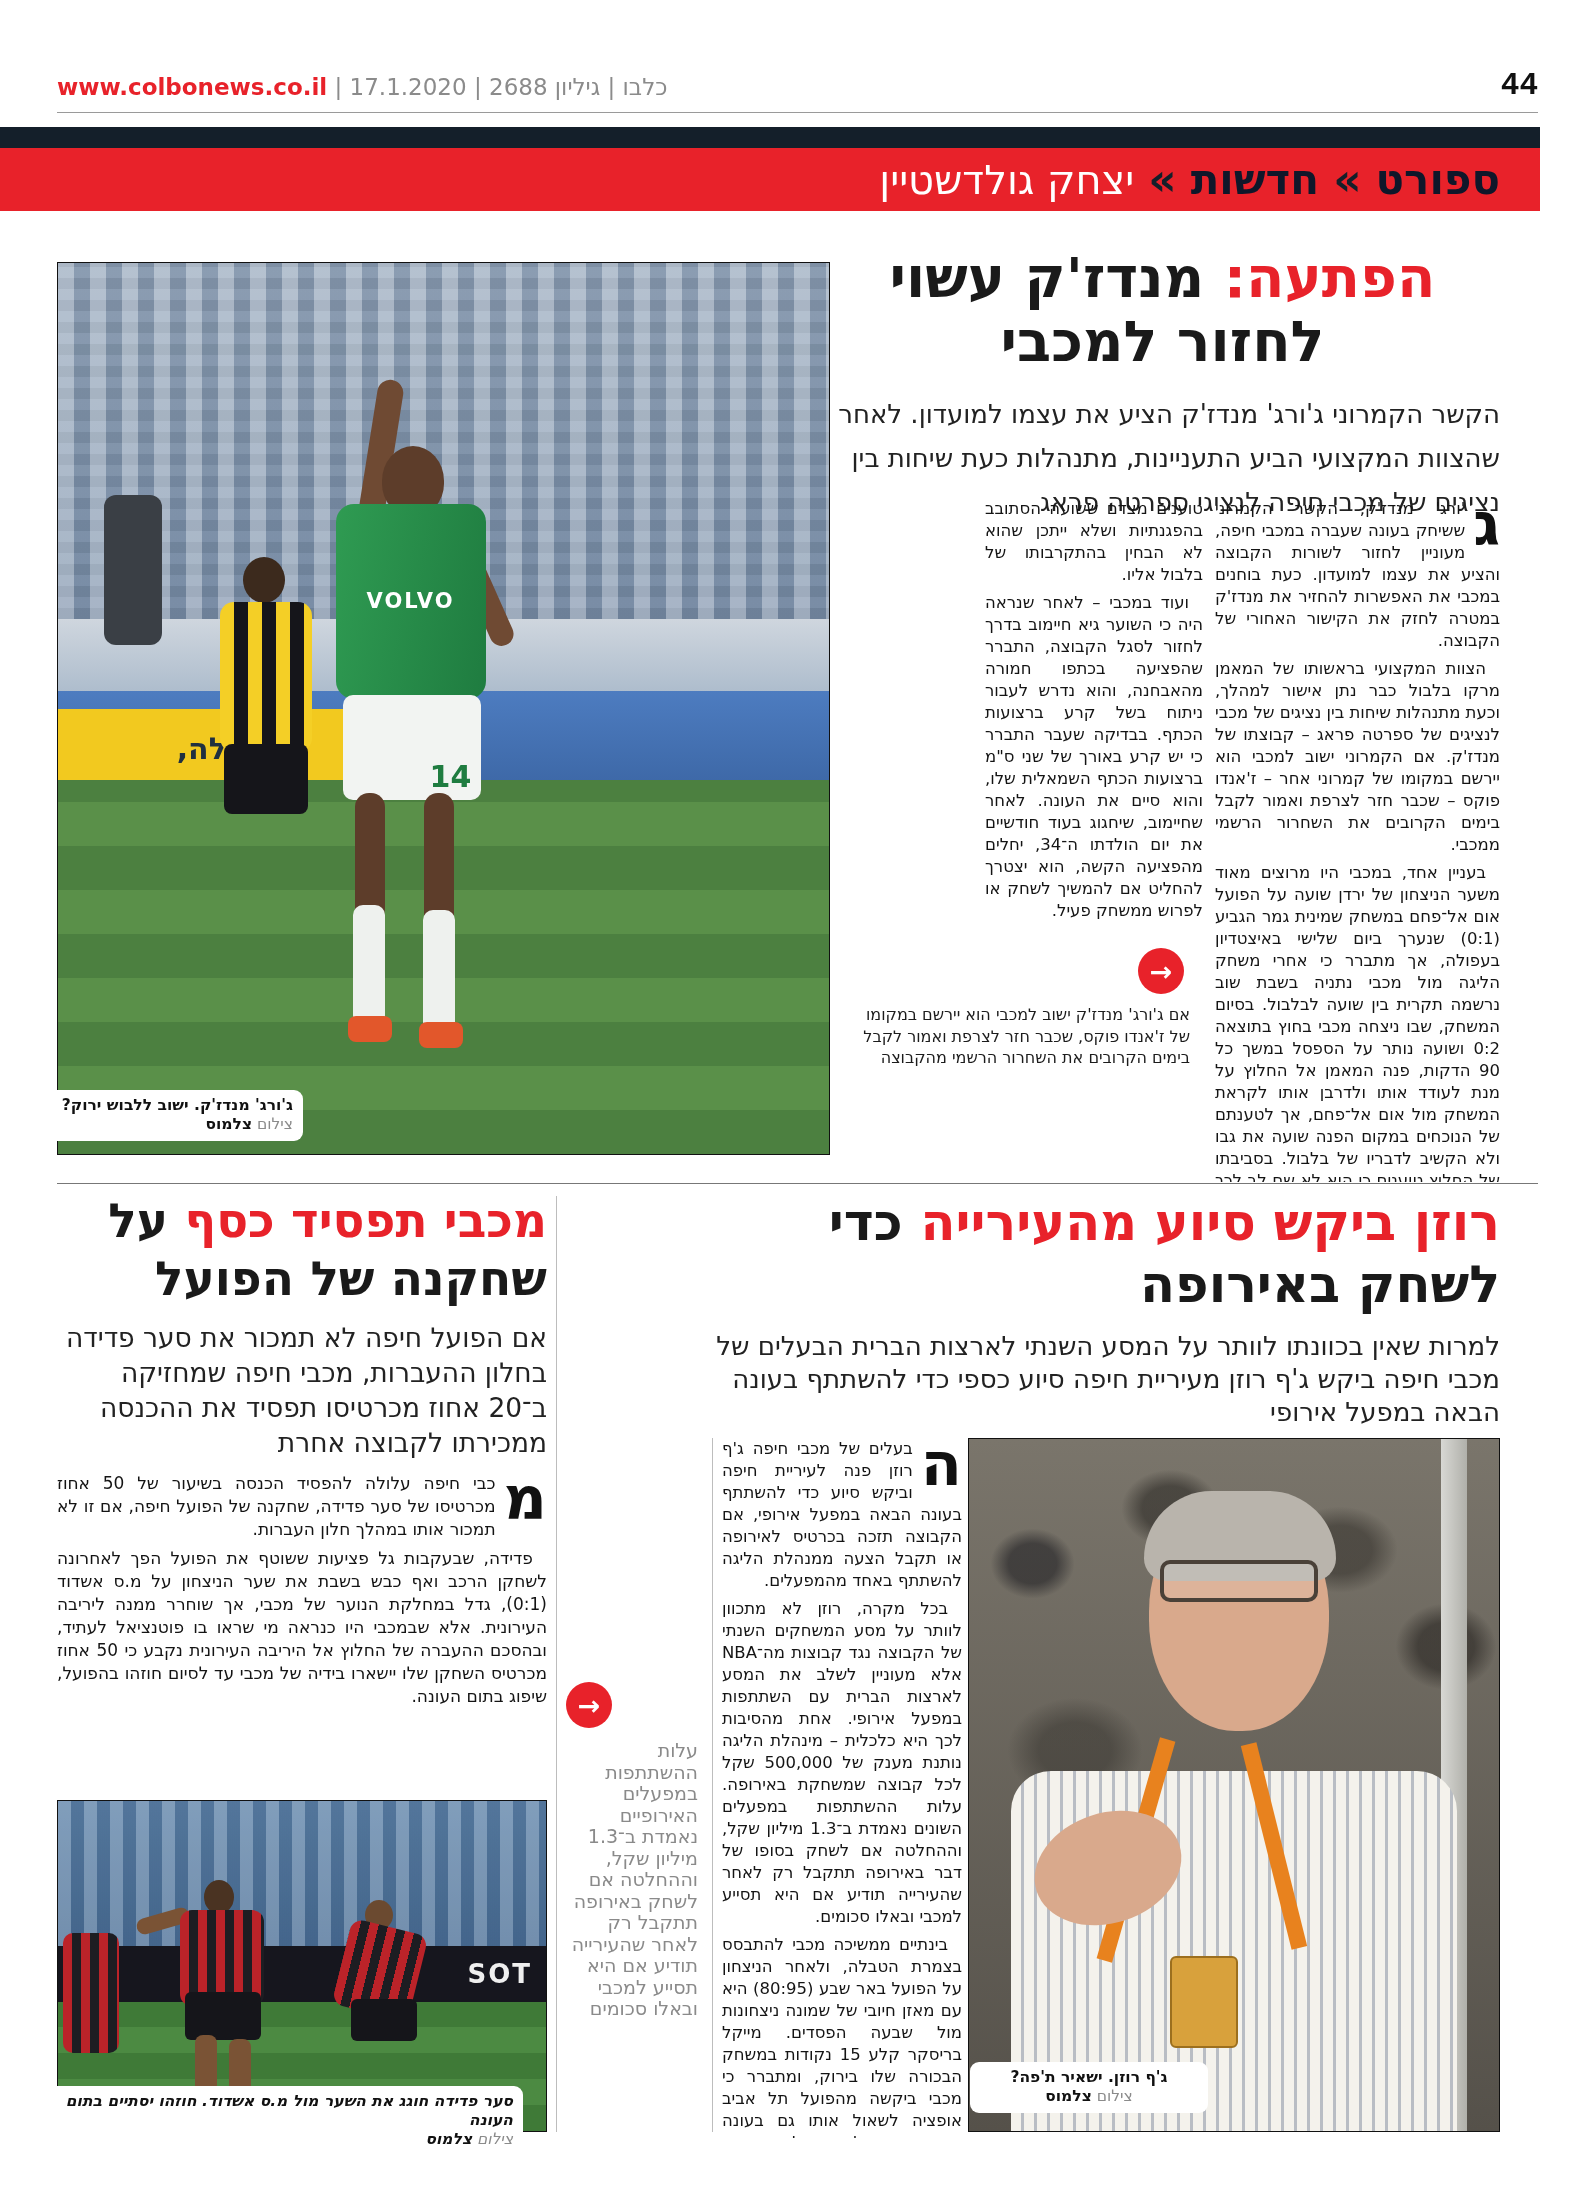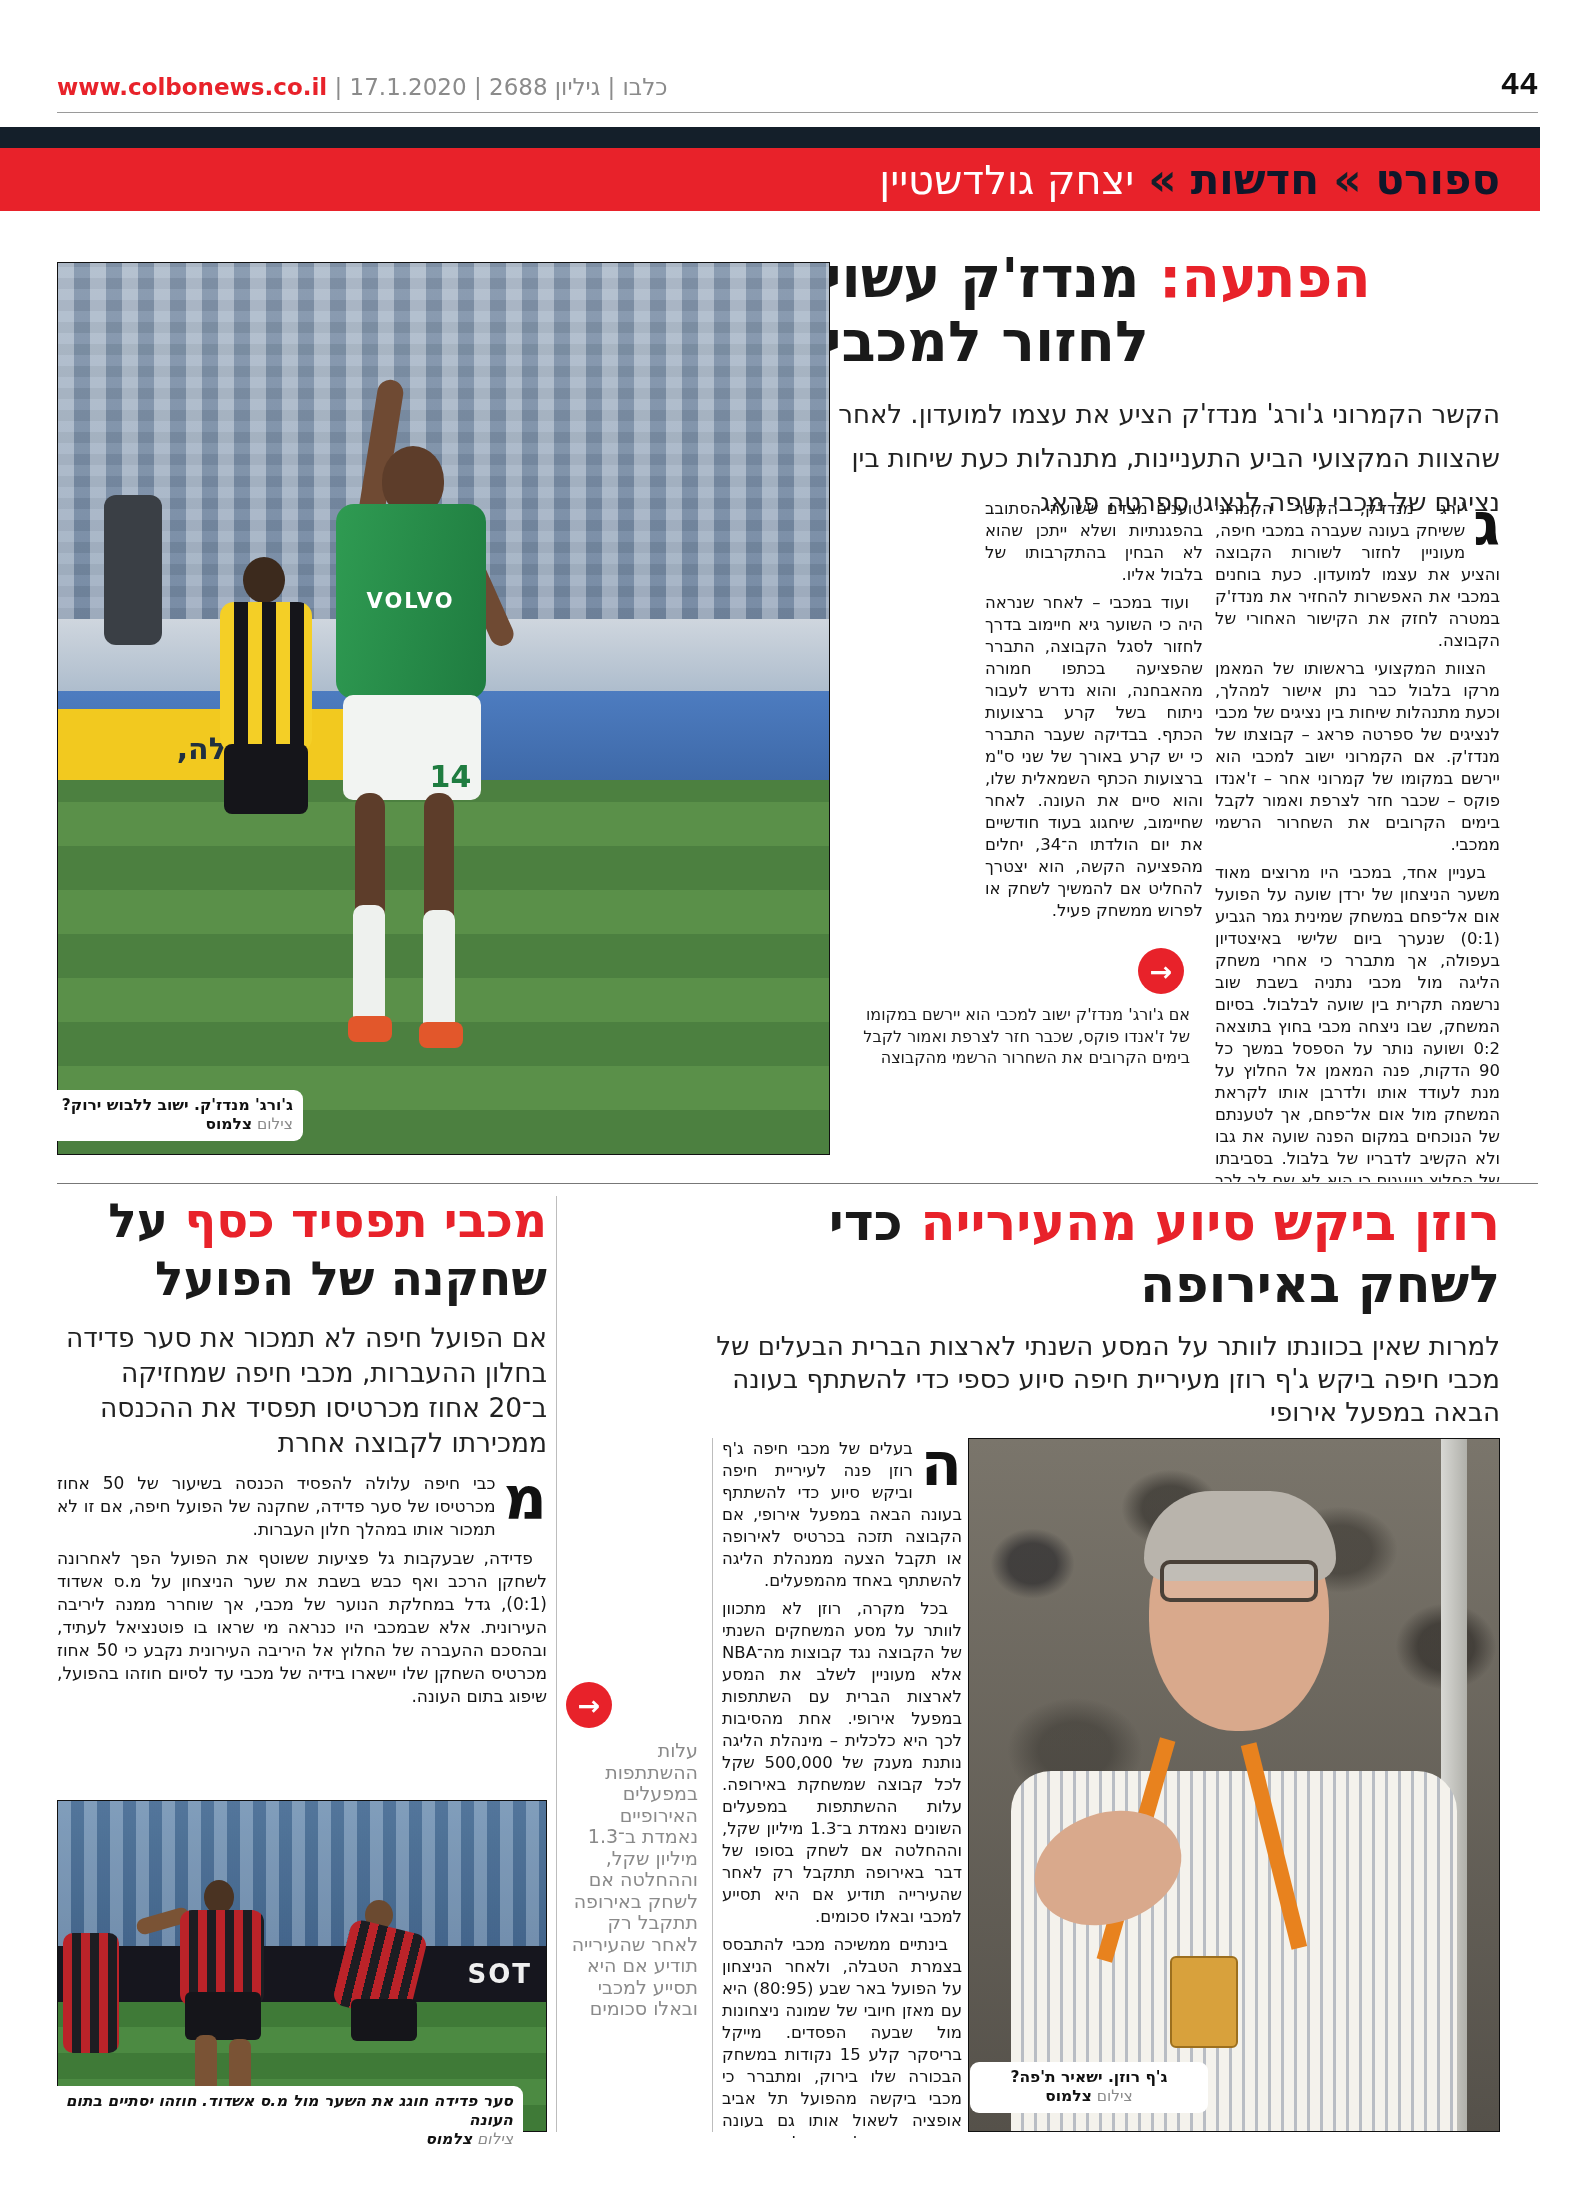--- a/index.html
+++ b/index.html
@@ -38,21 +38,21 @@
   .caption .cap-main{font-weight:bold;}
   .credit-label{color:#8b8b8b;font-weight:400;}
   .credit-name{font-weight:bold;}
   .body-p{margin:0 0 6px;text-align:justify;font-size:16.5px;line-height:22px;color:var(--body-text);}
   .body-p.indent{text-indent:14px;}
   .dropcap{float:right;font-size:60px;line-height:48px;font-weight:bold;margin-left:8px;margin-top:2px;color:#111;}
   .pq-circle{width:46px;height:46px;border-radius:50%;background:var(--accent-red);
     display:flex;align-items:center;justify-content:center;}
   .pq-arrow{color:#fff;font-size:27px;font-weight:bold;direction:ltr;unicode-bidi:bidi-override;line-height:1;}
   
-  .a1-headline{position:absolute;top:246px;right:95px;width:675px;text-align:left;
+  .a1-headline{position:absolute;top:246px;right:95px;width:675px;text-align:center;
     font-size:56px;line-height:64px;font-weight:800;color:#1a1a1a;}
   .a1-subhead{position:absolute;top:392px;right:95px;width:668px;text-align:right;
     font-size:26px;line-height:44px;color:#222;}
   .a1-col1{position:absolute;top:498px;left:1215px;width:285px;height:684px;overflow:hidden;}
   .a1-col2{position:absolute;top:498px;left:985px;width:218px;height:436px;overflow:hidden;}
   .pq1{position:absolute;top:948px;left:845px;width:345px;}
   .pq1 .pq-circle{margin-left:0;margin-right:auto;margin-bottom:10px;margin-right:0;margin-left:0;float:left;transform:translateX(-6px);}
   .pq1 .pq-circle{float:none;margin-right:0;margin-left:0;margin-bottom:10px;}
   .pq1-wrap{display:flex;flex-direction:column;align-items:flex-start;}
   .pq1-text{width:100%;text-align:right;font-size:16px;line-height:21.5px;color:#1c1c1c;}

